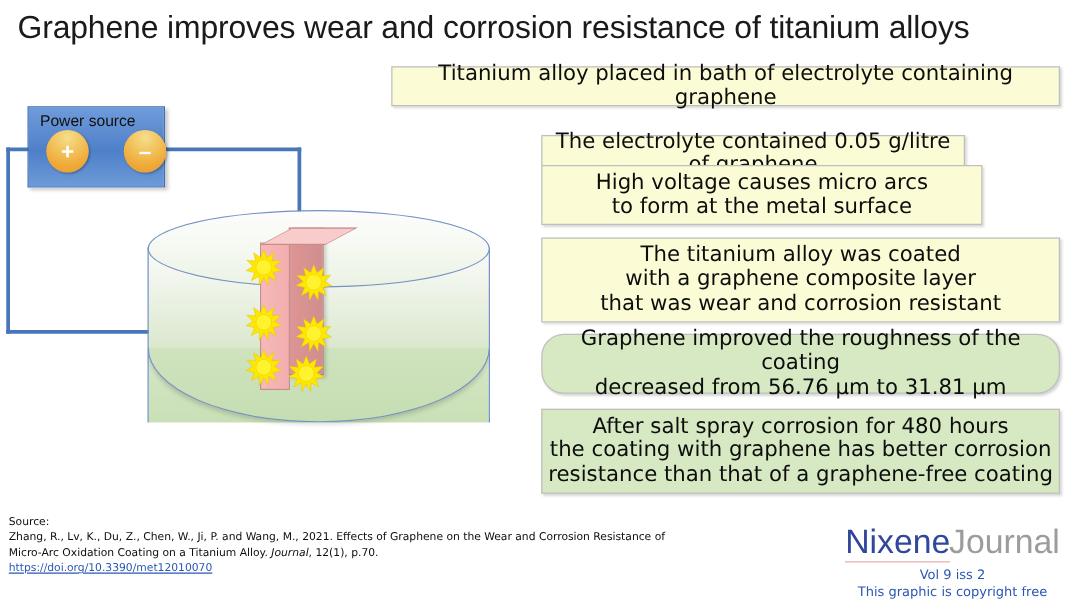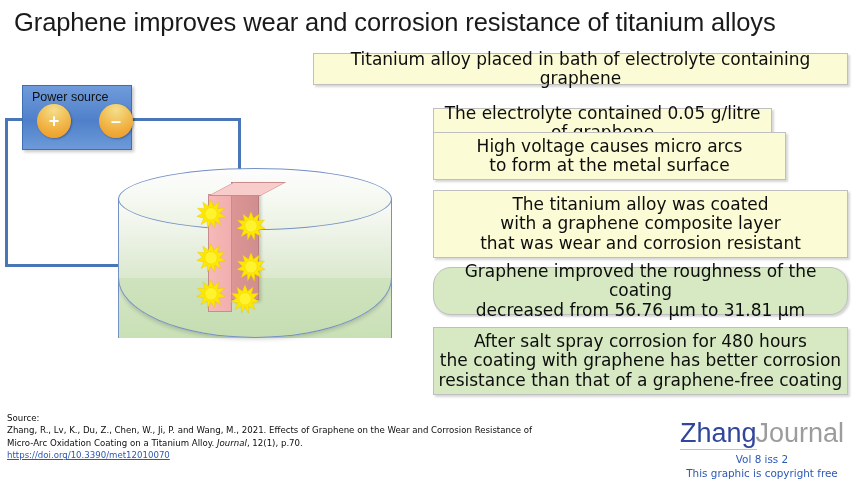--- a/index.html
+++ b/index.html
@@ -344,18 +344,18 @@
   </div>
 
   <div id="source">
     <div>Source:</div>
     <div>Zhang, R., Lv, K., Du, Z., Chen, W., Ji, P. and Wang, M., 2021. Effects of Graphene on the Wear and Corrosion Resistance of</div>
     <div id="source-citation"><span>Micro-Arc Oxidation Coating on a Titanium Alloy. </span><i>Journal</i><span>, 12(1), p.70.</span></div>
     <a id="source-link" href="#">https://doi.org/10.3390/met12010070</a>
   </div>
 
   <div id="logo">
-    <div id="logo-wordmark"><span id="logo-nixene">Zhang</span><span id="logo-journal">Journal</span></div>
-    <div id="logo-volume">Vol 8 iss 2</div>
+    <div id="logo-wordmark"><span id="logo-nixene">Nixene</span><span id="logo-journal">Journal</span></div>
+    <div id="logo-volume">Vol 9 iss 2</div>
     <div id="logo-copyright">This graphic is copyright free</div>
   </div>
 
 </div>
 
 </body></html>

